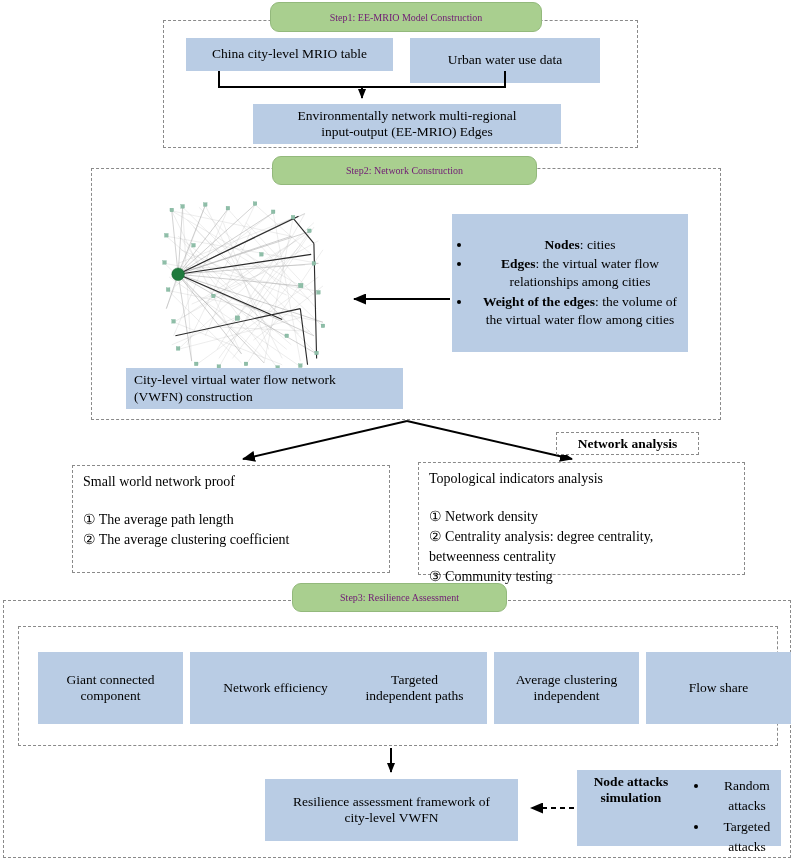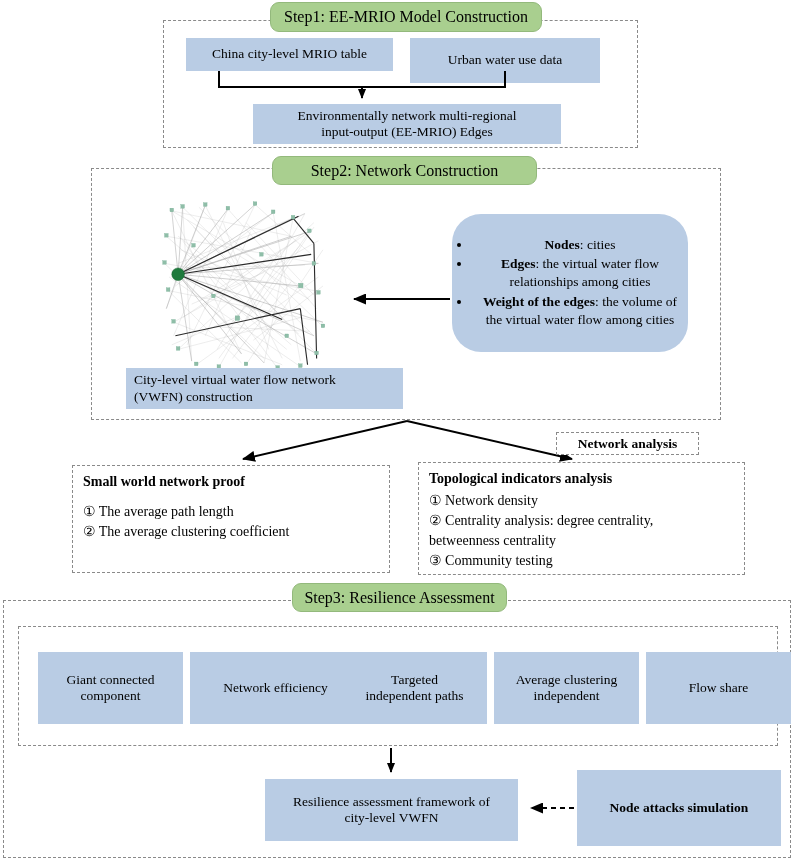--- a/index.html
+++ b/index.html
@@ -38,41 +38,41 @@
     font-family: Liberation Serif, serif;
   }
   .greenpill {
     position: absolute;
     background: #a9cf8f;
     border: 1px solid #93b97c;
     border-radius: 9px;
     display: flex;
     align-items: center;
     justify-content: center;
-    font-size: 16px;
-    color: #000000;
+    font-size: 10px;
+    color: #701a75;
     z-index: 5;
     white-space: nowrap;
   }
   .whitelabel {
     position: absolute;
     background: #ffffff;
     border: 1px dashed #8a8a8a;
     display: flex;
     align-items: center;
     justify-content: center;
     font-size: 13.5px;
     font-weight: bold;
     z-index: 4;
     white-space: nowrap;
   }
   .panel-title {
-    font-weight: bold;
+    font-weight: normal;
     font-size: 14px;
-    margin: 0 0 4px 0;
+    margin: 0 0 20px 0;
   }
   .panel-body { font-size: 14px; line-height: 1.42; }
   .panel-body .li { white-space: nowrap; }
   .panel {
     position: absolute;
     padding: 8px 10px;
   }
 
   
   ul.bullets {
@@ -181,21 +181,21 @@
         <rect x="143" y="148" width="4" height="4"></rect>
     </g>
     <circle cx="25" cy="82" r="7" fill="#1e7a3c" stroke="#176030" stroke-width="0.5"></circle>
   </svg>
 
   <div class="bluebox left-align" style="left:126px; top:368px; width:277px; height:41px; flex-direction:column; align-items:flex-start; justify-content:center; padding-left:8px;">
     <span>City-level virtual water flow network</span>
     <span>(VWFN) construction</span>
   </div>
 
-  <div class="bluebox" style="left:452px; top:214px; width:236px; height:138px; padding:6px 4px 6px 0;border-radius:29px;">
+  <div class="bluebox" style="left:452px; top:214px; width:236px; height:138px; padding:6px 4px 6px 0;">
     <ul class="bullets">
       <li>
         <b>Nodes</b><span>: cities</span>
       </li>
       <li>
         <b>Edges</b><span>: the virtual water flow relationships among cities</span>
       </li>
       <li>
         <b>Weight of the edges</b><span>: the volume of the virtual water flow among cities</span>
       </li>
@@ -255,22 +255,26 @@
   <div class="bluebox" style="left:646px; top:652px; width:145px; height:72px; flex-direction:column;">
     <span>Flow share</span>
     <span></span>
   </div>
 
   <div class="bluebox" style="left:265px; top:779px; width:253px; height:62px; flex-direction:column;">
     <span>Resilience assessment framework of</span>
     <span>city-level VWFN</span>
   </div>
 
-  <div class="bluebox" style="left:577px; top:770px; width:204px; height:76px; flex-direction:column; align-items:stretch; justify-content:center; padding:4px 2px;">
+  <div class="bluebox" style="left:577px; top:770px; width:204px; height:76px; flex-direction:row; align-items:stretch; justify-content:center; padding:4px 2px;">
     <div style="font-weight:bold; font-size:13.5px; text-align:center;">Node attacks simulation</div>
+    <ul class="bullets2">
+      <li>Random attacks</li>
+      <li>Targeted attacks</li>
+    </ul>
   </div>
 
   <svg class="overlay">
     <defs>
       <marker id="arrowBlack" markerWidth="10" markerHeight="8" refX="9" refY="4" orient="auto" markerUnits="userSpaceOnUse">
         <path d="M0,0 L10,4 L0,8 z" fill="#000000"></path>
       </marker>
       <marker id="arrowBlackBig" markerWidth="13" markerHeight="11" refX="12" refY="5.5" orient="auto" markerUnits="userSpaceOnUse">
         <path d="M0,0 L13,5.5 L0,11 z" fill="#000000"></path>
       </marker>

